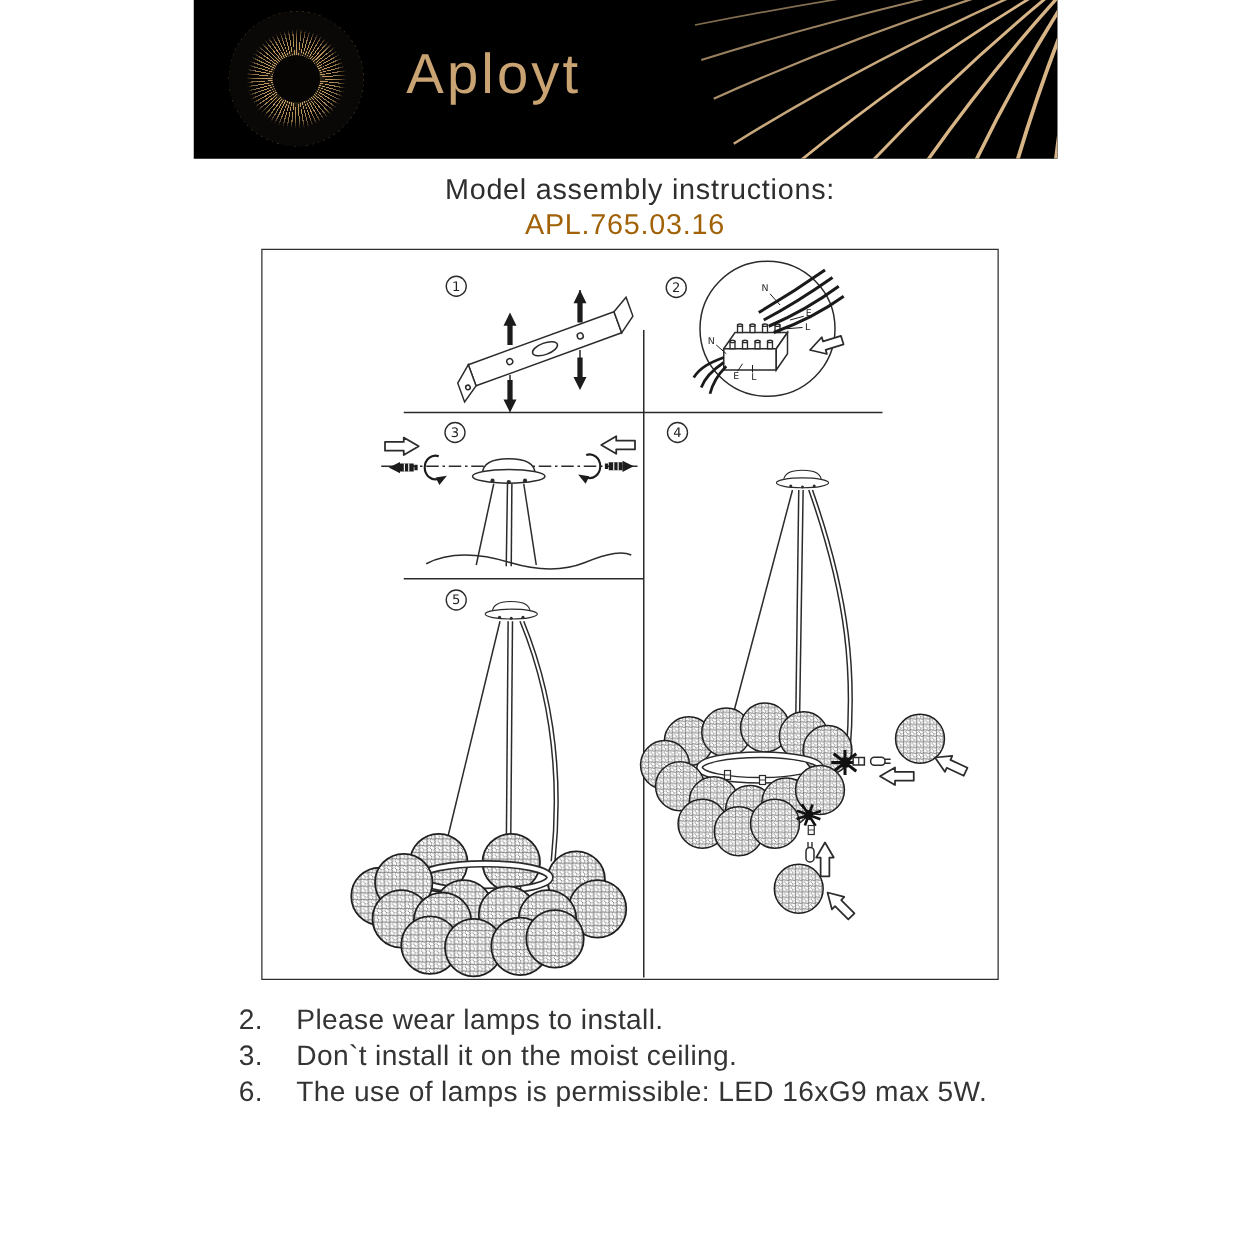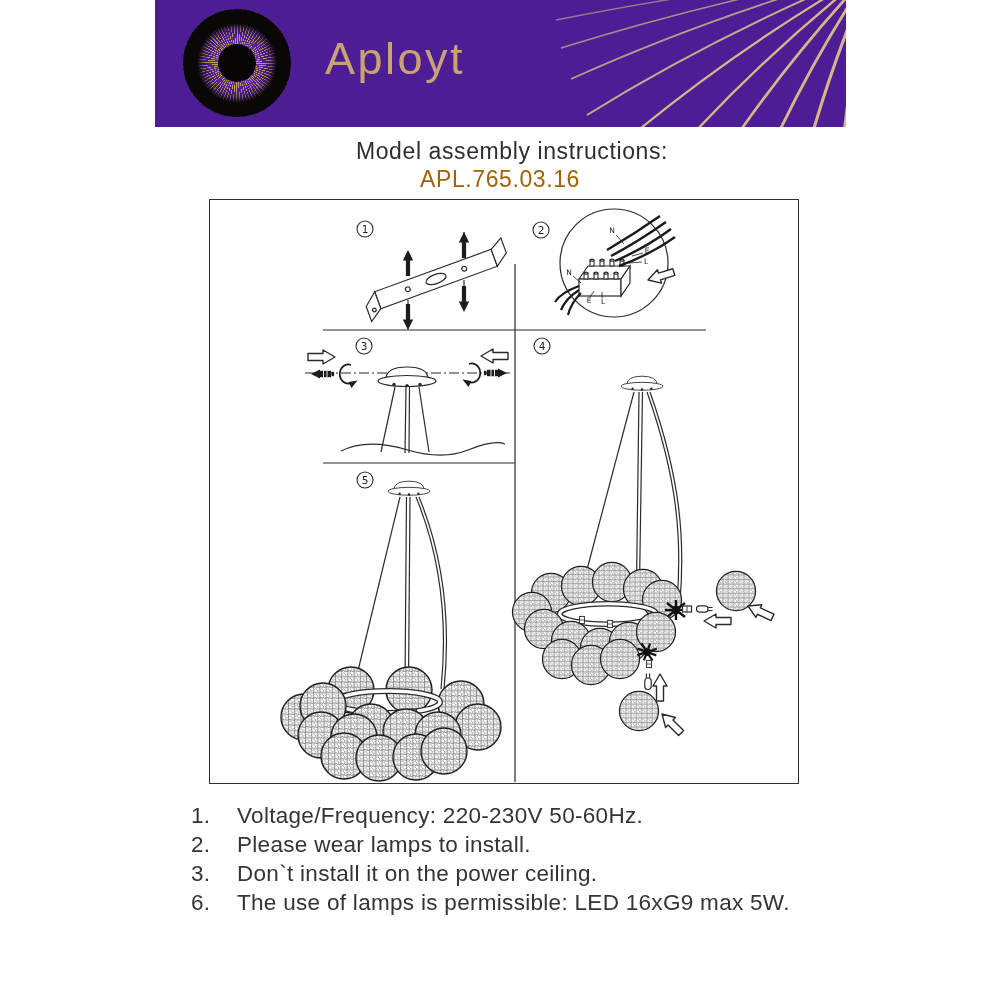--- a/index.html
+++ b/index.html
@@ -1,20 +1,20 @@
 <!DOCTYPE html>
 <html><head>
 <meta charset="utf-8">
 <style>
   html,body{margin:0;padding:0;background:#ffffff;}
   .page{position:relative;width:1000px;height:1000px;background:#fff;overflow:hidden;
         font-family:"Liberation Sans",sans-serif;}
 
   
-  .banner{position:absolute;left:155px;top:0;width:691px;height:127px;background:#4c1d95;overflow:hidden;}
+  .banner{position:absolute;left:155px;top:0;width:691px;height:127px;background:#000000;overflow:hidden;}
   .sunburst{position:absolute;left:28px;top:9px;width:108px;height:108px;border-radius:50%;
             background:repeating-conic-gradient(#bd975f 0deg 1.5deg, transparent 1.5deg 5deg);}
   .sunburst::before{content:"";position:absolute;inset:0;border-radius:50%;
             background:radial-gradient(circle, rgba(10,8,6,0) 0 36%, rgba(10,8,6,.35) 45%, #0a0806 52%);}
   .sun-hole{position:absolute;left:35px;top:35px;width:38px;height:38px;border-radius:50%;background:#070503;
             box-shadow:0 0 9px 2px rgba(214,174,118,.35);}
   .brand{position:absolute;left:170px;top:36px;font-size:45px;line-height:1;color:#c9a372;
          letter-spacing:2.5px;font-weight:400;}
   .rays{position:absolute;right:0;top:0;}
 
@@ -313,26 +313,23 @@
           <use href="#globe" transform="translate(169,558)"></use>
           <use href="#globe" transform="translate(206,557)"></use>
           <use href="#globe" transform="translate(234,551)"></use>
         </g>
       </g>
     </svg>
   </div>
 
   <ol class="instructions">
     <li>
-      <span class="inum">1.</span><span>Voltage/Frequency: 220-230V 50-60Hz.</span>
-    </li>
-    <li>
       <span class="inum">2.</span><span>Please wear lamps to install.</span>
     </li>
     <li>
-      <span class="inum">3.</span><span>Don`t install it on the power ceiling.</span>
+      <span class="inum">3.</span><span>Don`t install it on the moist ceiling.</span>
     </li>
     <li>
       <span class="inum">6.</span><span>The use of lamps is permissible: LED 16xG9 max 5W.</span>
     </li>
   </ol>
 
 </div>
 
 </body></html>

